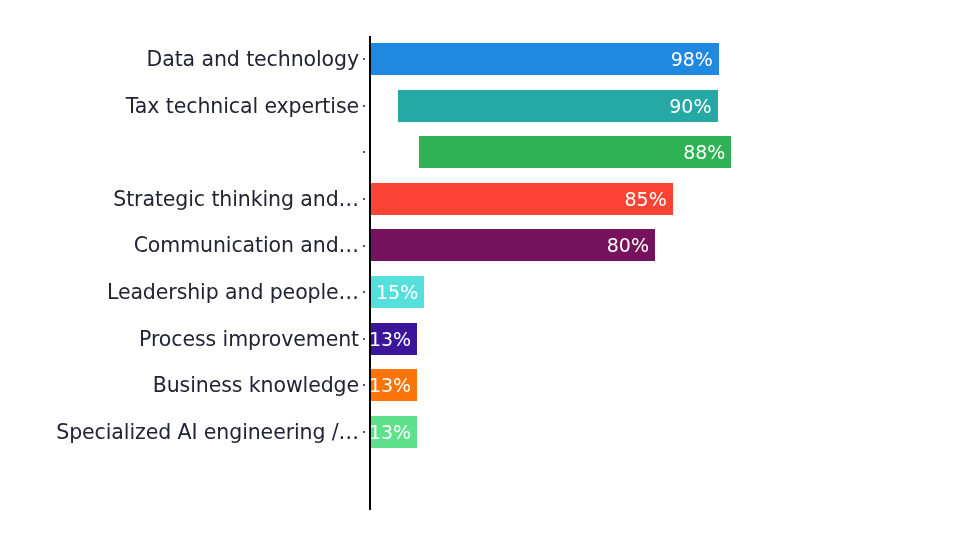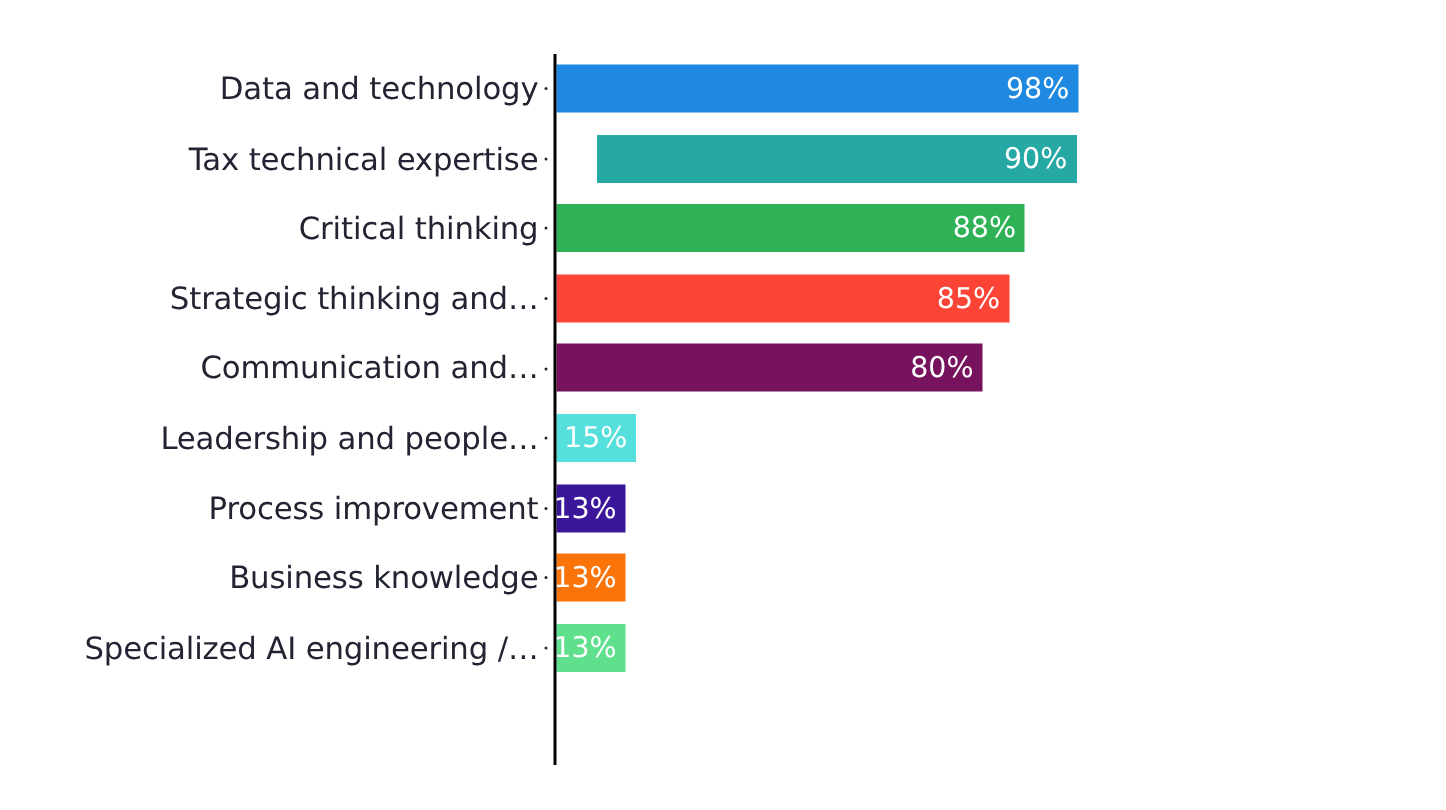--- a/index.html
+++ b/index.html
@@ -114,23 +114,22 @@
         <div class="cat-label">Tax technical expertise</div>
         <div class="tick-dot"></div>
         <div class="bar-wrap" style="width: 319.5px; padding-left: 27px;">
           <div class="bar" style="width: 319.5px; background: rgb(38, 168, 164);">
             <span class="bar-value" style="color: rgb(255, 255, 255);">90%</span>
           </div>
         </div>
       </div>
 
       <div class="row">
-        <div class="cat-label">Critical thinking</div>
         <div class="tick-dot"></div>
-        <div class="bar-wrap" style="width: 312.4px;">
+        <div class="bar-wrap" style="width: 312.4px; padding-left: 48px;">
           <div class="bar" style="width: 312.4px; background: rgb(46, 178, 85);">
             <span class="bar-value" style="color: rgb(255, 255, 255);">88%</span>
           </div>
         </div>
       </div>
 
       <div class="row">
         <div class="cat-label">Strategic thinking and…</div>
         <div class="tick-dot"></div>
         <div class="bar-wrap" style="width: 301.75px;">

